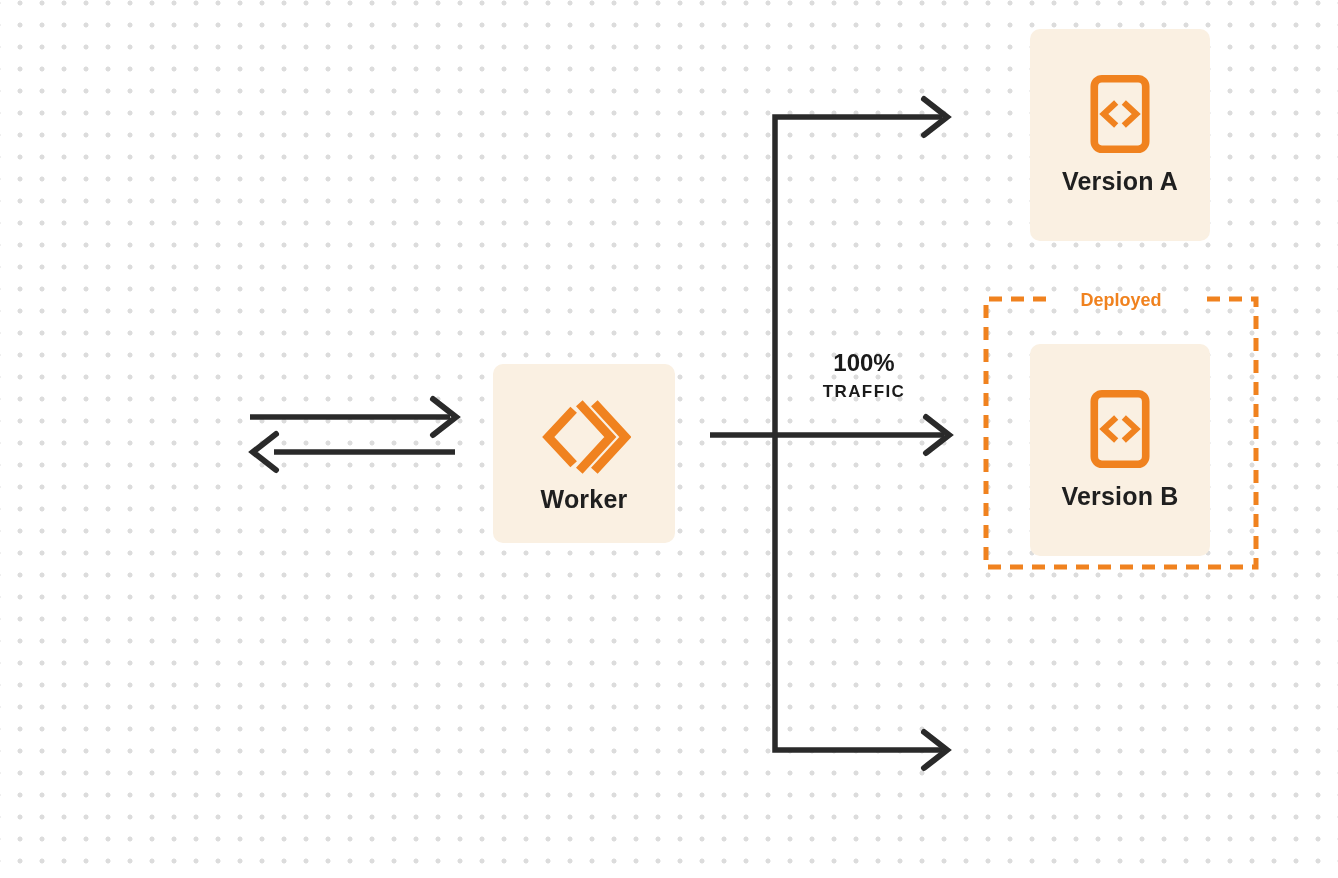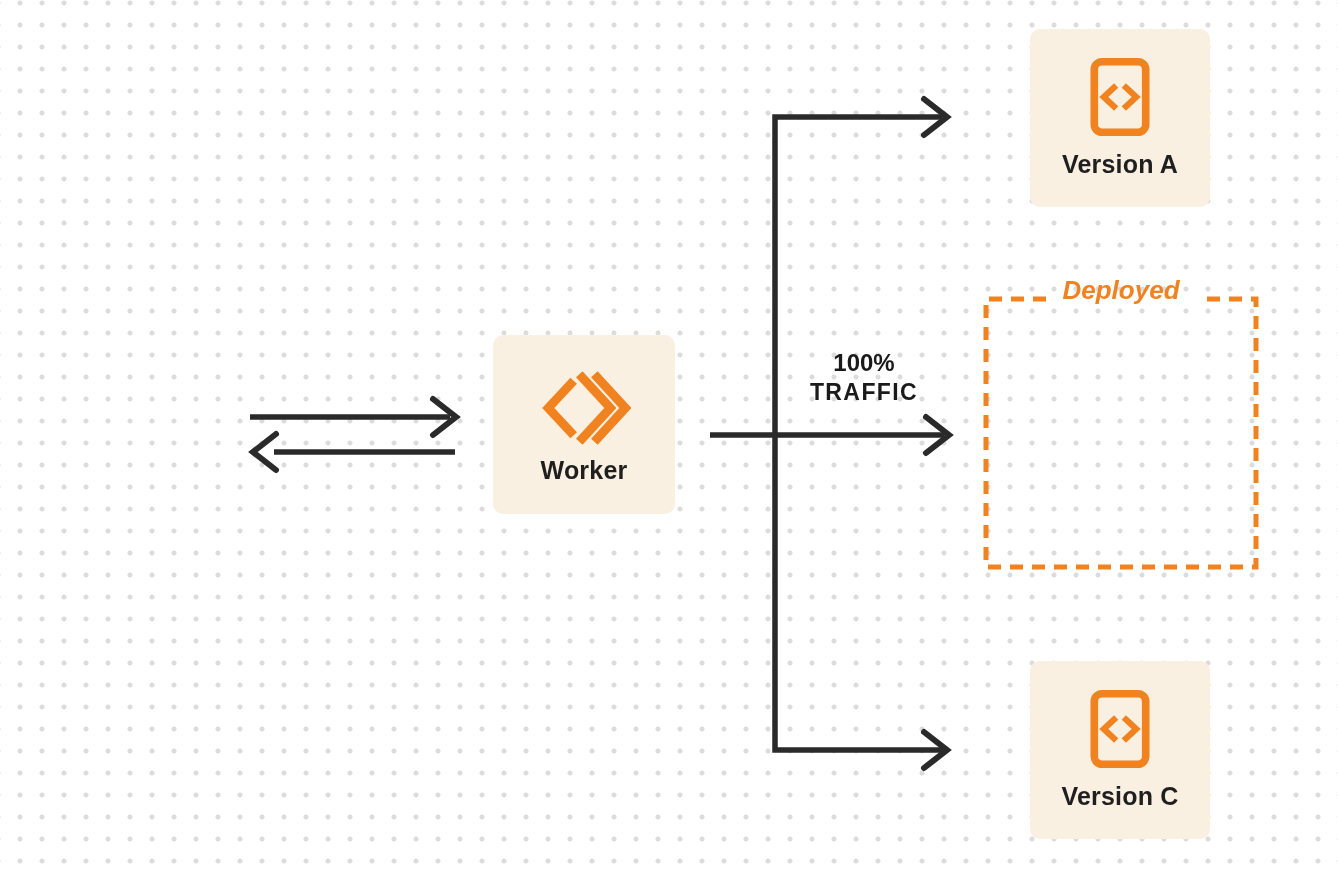--- a/index.html
+++ b/index.html
@@ -59,56 +59,55 @@
   .node-label {
     font-size: 25px;
     font-weight: 700;
     color: #1f1f1f;
     letter-spacing: 0.2px;
     line-height: 1.1;
   }
 
   #node-client { left: 30px; top: 345px; width: 181px; height: 179px; }
 
-  #node-worker { left: 493px; top: 335px; width: 182px; height: 179px; gap: 6px; }
+  #node-worker { left: 493px; top: 364px; width: 182px; height: 179px; gap: 6px; }
   #node-worker .node-icon { width: 94px; height: 86px; }
 
-  .version-node { width: 180px; height: 178px; gap: 14px; text-align: right; }
+  .version-node { width: 180px; height: 212px; gap: 14px; text-align: right; }
   #node-version-a { left: 1030px; top: 29px;  }
   #node-version-b { left: 1030px; top: 344px; }
   #node-version-c { left: 1030px; top: 661px; }
   .version-node .node-icon { width: 62px; height: 80px; }
 
   .icon-stroke {
     stroke: #f0821f;
     fill: none;
   }
 
   .traffic-label {
     position: absolute;
     left: 785px;
     top: 350px;
     width: 158px;
     text-align: center;
     color: #1a1a1a;
     font-weight: 700;
   }
   .traffic-line1 { font-size: 24px; line-height: 26px; }
-  .traffic-line2 { font-size: 23px; line-height: 24px; letter-spacing: 1.4px; margin-top: 4px; }
+  .traffic-line2 { font-size: 17px; line-height: 24px; letter-spacing: 1.4px; margin-top: 4px; }
 
   .deployed-label {
     position: absolute;
     left: 1121px;
-    top: 290px;
+    top: 300px;
     transform: translate(-50%, -50%);
     color: #f0821f;
-    font-size: 26px;
+    font-size: 18px;
     font-weight: 700;
     white-space: nowrap;
-    font-style: italic;
   }
 </style>
 </head>
 <body>
 
 <div id="canvas">
 
   <svg class="connector-layer" viewBox="0 0 1338 878" xmlns="http://www.w3.org/2000/svg">
 
     <path class="group-border" d="M1046,299 L986,299 L986,567 L1256,567 L1256,299 L1198,299"></path>
@@ -147,29 +146,29 @@
 
   <div class="node node-cream version-node" id="node-version-a">
     <svg class="node-icon" viewBox="0 0 64 84" xmlns="http://www.w3.org/2000/svg">
       <rect class="icon-stroke" x="5" y="5" width="54" height="74" rx="8" stroke-width="8"></rect>
       <path class="icon-stroke" stroke-width="6.5" d="M28,30 L15,42 L28,54"></path>
       <path class="icon-stroke" stroke-width="6.5" d="M36,30 L49,42 L36,54"></path>
     </svg>
     <div class="node-label">Version A</div>
   </div>
 
-
-  <div class="node node-cream version-node" id="node-version-c">
+  <div class="node node-cream version-node" id="node-version-b">
     <svg class="node-icon" viewBox="0 0 64 84" xmlns="http://www.w3.org/2000/svg">
       <rect class="icon-stroke" x="5" y="5" width="54" height="74" rx="8" stroke-width="8"></rect>
       <path class="icon-stroke" stroke-width="6.5" d="M28,30 L15,42 L28,54"></path>
       <path class="icon-stroke" stroke-width="6.5" d="M36,30 L49,42 L36,54"></path>
     </svg>
-    <div class="node-label">Version C</div>
+    <div class="node-label">Version B</div>
   </div>
+
 
   <div class="traffic-label">
     <div class="traffic-line1">100%</div>
     <div class="traffic-line2">TRAFFIC</div>
   </div>
 
   <div class="deployed-label">Deployed</div>
 
 </div>
 

